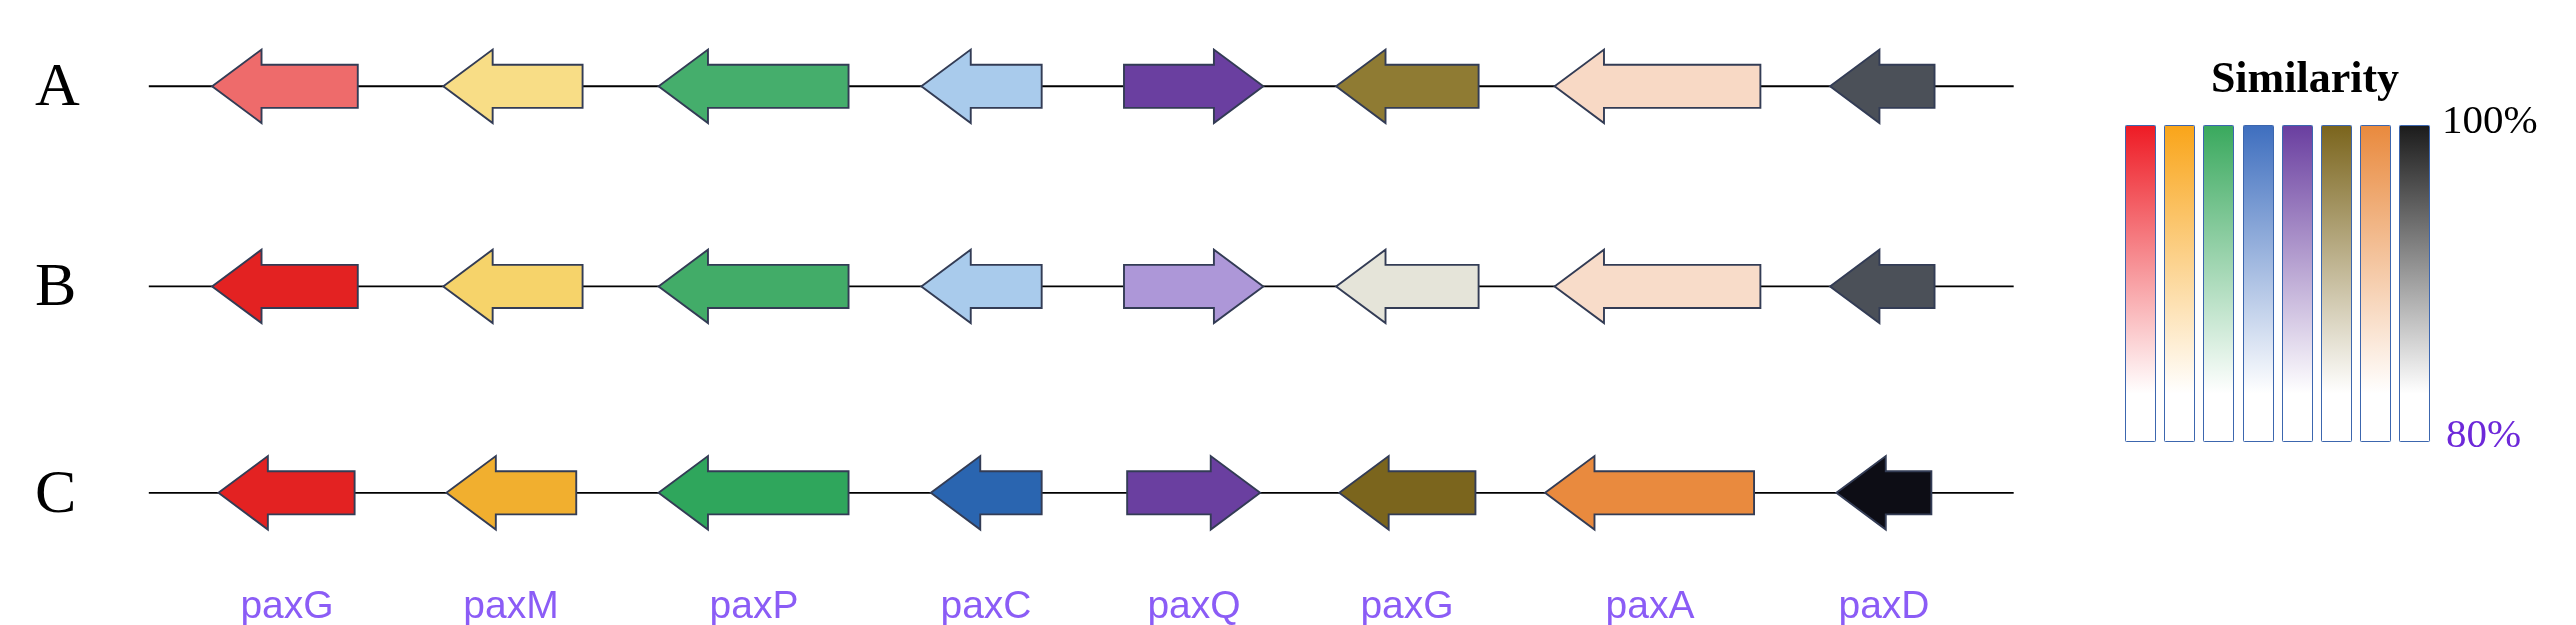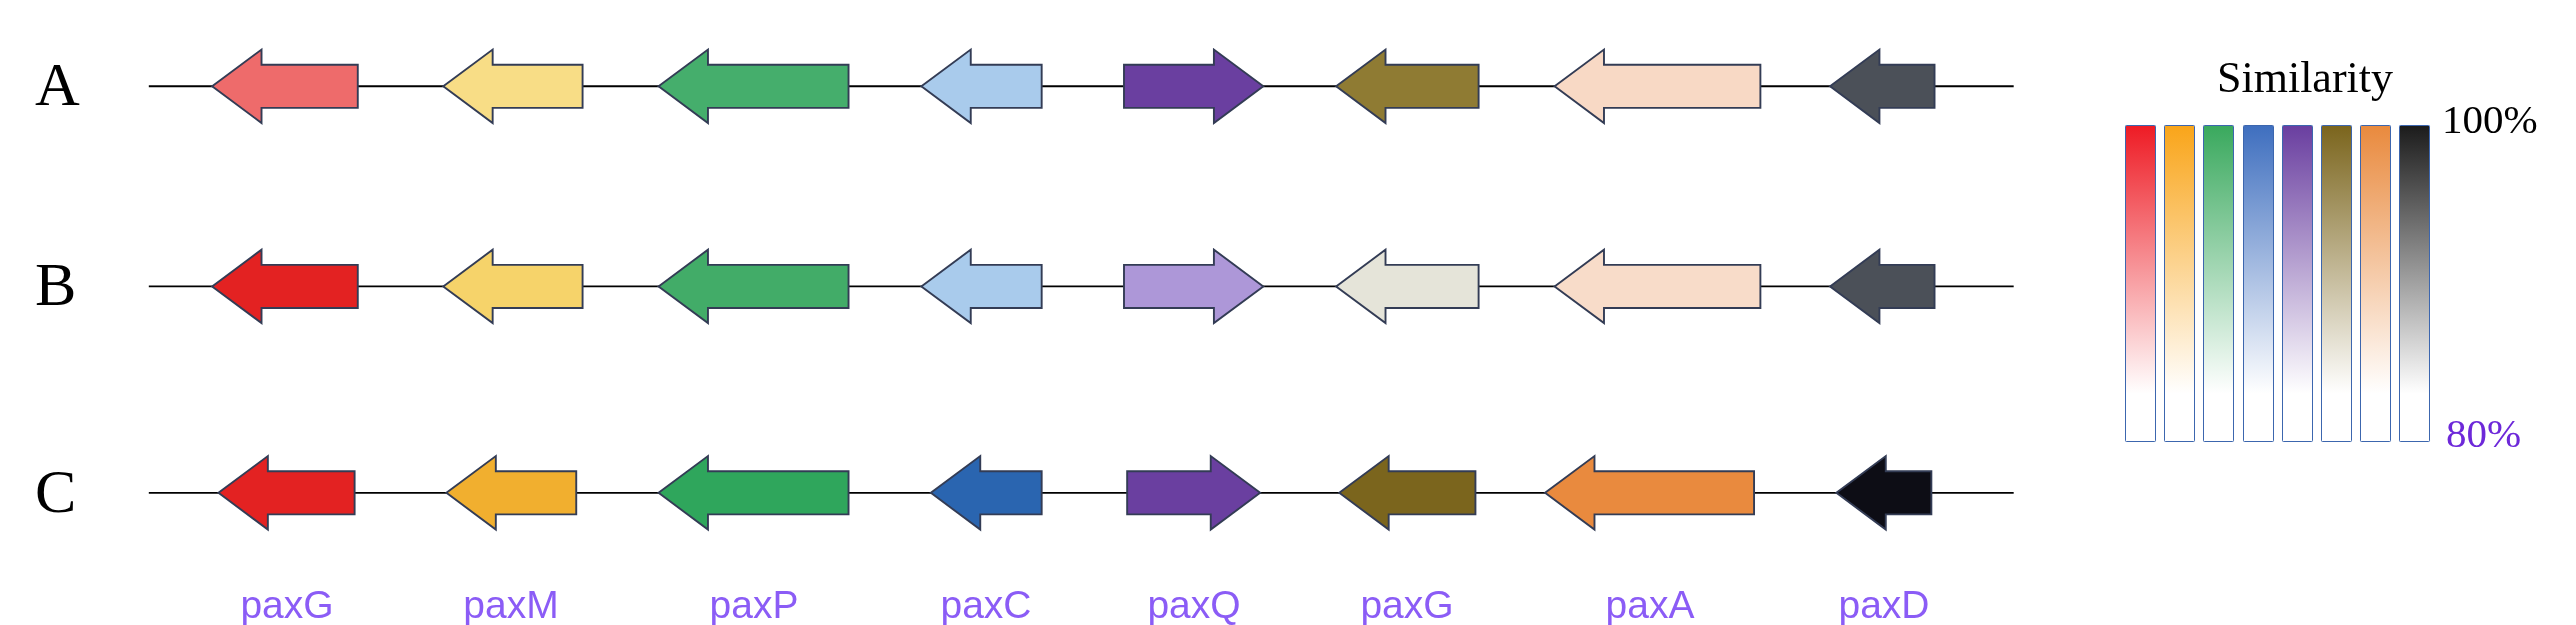--- a/index.html
+++ b/index.html
@@ -42,20 +42,21 @@
     white-space: nowrap;
   }
   .legend-title {
     position: absolute;
     left: 2305px;
     top: 52px;
     transform: translateX(-50%);
     font-size: 44px;
     color: #000000;
     white-space: nowrap;
+    font-weight: bold;
   }
   .legend-bars {
     position: absolute;
     left: 2125px;
     top: 125px;
     display: flex;
     gap: 8.2px;
   }
   .legend-bar {
     width: 31px;

